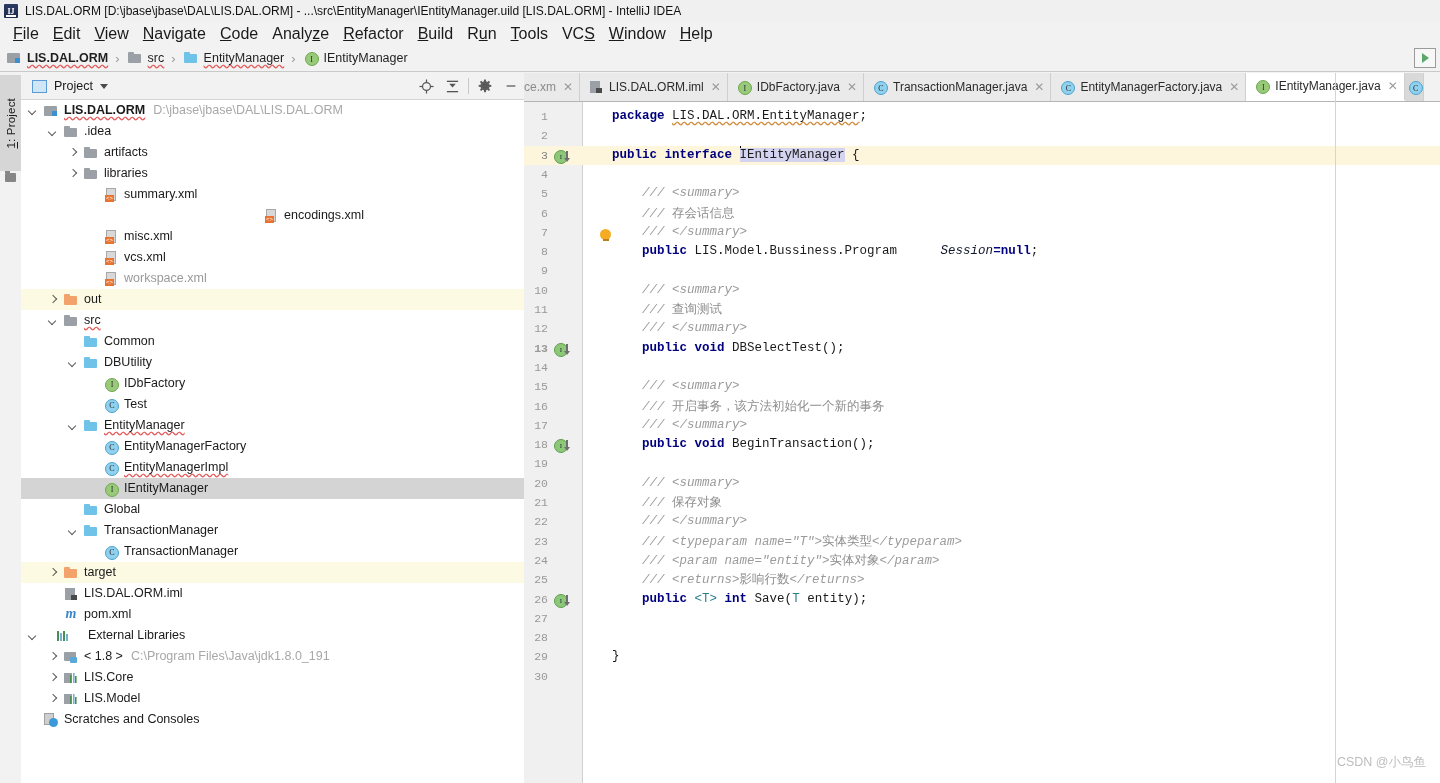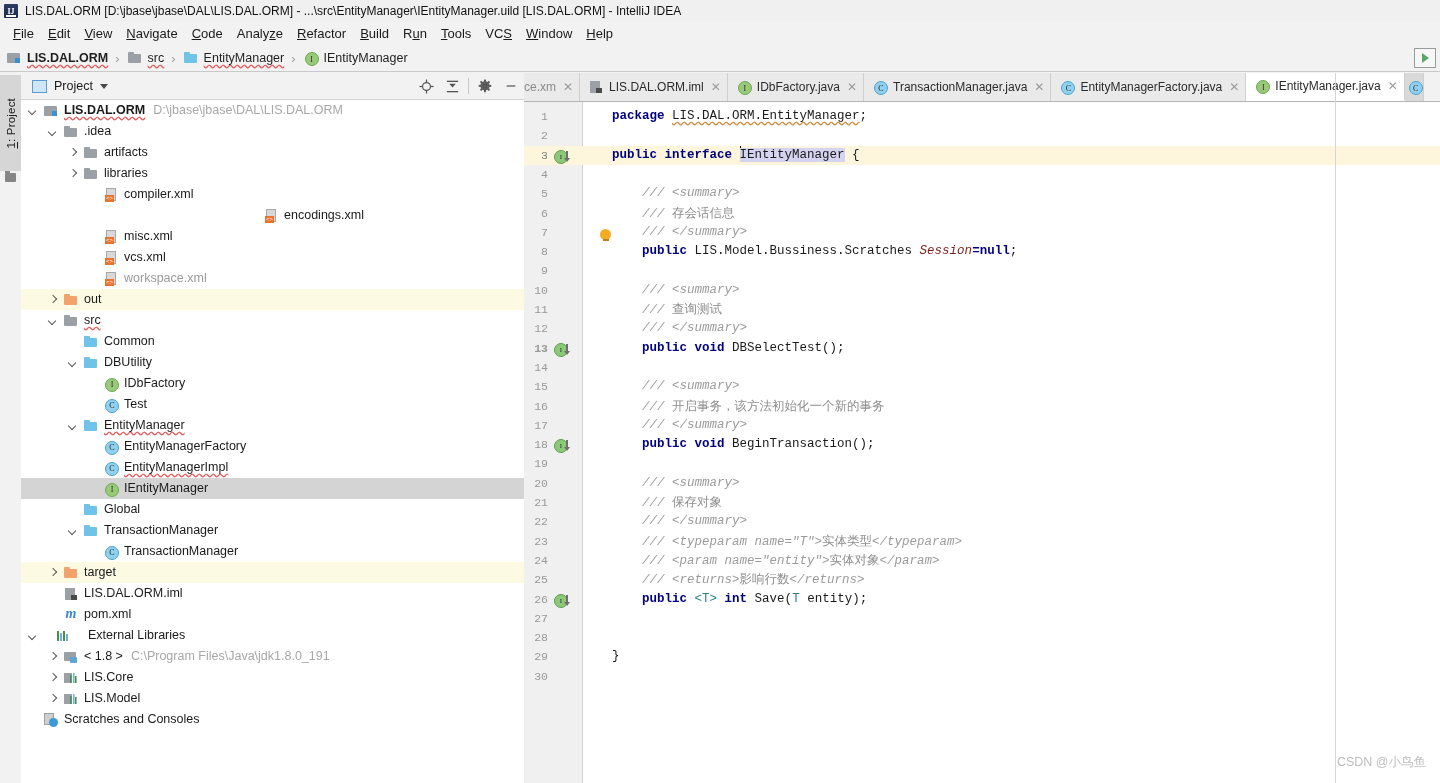--- a/index.html
+++ b/index.html
@@ -47,21 +47,21 @@
 
   
   .menubar {
     position: absolute; left: 0; top: 22px; width: 1440px; height: 23px;
     background: #f2f2f2;
     display: flex; align-items: center;
     padding-left: 6px;
     box-sizing: border-box;
   }
   .menu-item {
-    font-size: 13px; color: #1a1a1a;
+    font-size: 16px; color: #1a1a1a;
     padding: 2px 7px;
     white-space: nowrap;
     cursor: default;
   }
   .menu-item .mn { text-decoration: underline; }
 
   
   .navbar {
     position: absolute; left: 0; top: 45px; width: 1440px; height: 27px;
     background: #f2f2f2;
@@ -368,21 +368,21 @@
   }
   .cline.hl {
     background:#fdf6dd; left:-59px; width: 916px; padding-left: 88px;
   }
   .kw { color:#00007f; font-weight:bold; }
   .plain { color:#1a1a1a; }
   .cmt { color:#9b9b9b; font-style: italic; }
   .cmt-cn { color:#8e8e8e; font-style: normal; font-family:"Liberation Sans", sans-serif; }
   .sel { background:#d4d4f0; }
   .ident { color:#1a1a1a; }
-  .field { color:#7f1d1d; font-style: italic; }
+  .field { color:#0f172a; font-style: italic; margin-left: 36px; }
   .pkg-squig { text-decoration: underline wavy #d08a3a; text-underline-offset: 2px; }
   .caret {
     display:inline-block; width:1px; height:14px; background:#000;
     vertical-align:-2px; margin-right:-1px;
   }
   .tparam { color:#2d7d8f; }
 
   .vsplit {
     position:absolute; left: 1335px; top: 73px; width:1px; height:710px; background:#d4d4d4;
   }
@@ -512,21 +512,21 @@
           <span class="label">artifacts</span>
         </div>
         <div class="row" style="padding-left: 46px;">
           <span class="twisty right" style="margin-right: 5px;"></span>
           <span class="ico folder gray"></span>
           <span class="label">libraries</span>
         </div>
         <div class="row" style="padding-left: 66px;">
           <span class="twisty" style="margin-right: 5px;"></span>
           <span class="ico xml"></span>
-          <span class="label">compiler.xml</span>
+          <span class="label">summary.xml</span>
         </div>
         <div class="row" style="padding-left: 66px; justify-content: center;">
           <span class="twisty" style="margin-right: 5px;"></span>
           <span class="ico xml"></span>
           <span class="label">encodings.xml</span>
         </div>
         <div class="row" style="padding-left: 66px;">
           <span class="twisty" style="margin-right: 5px;"></span>
           <span class="ico xml"></span>
           <span class="label">misc.xml</span>
@@ -759,21 +759,21 @@
         </div>
       <div class="bulb"></div>
       <div class="code" id="code">
           <div class="cline" style="top: 5px;"><span class="kw">package</span> <span class="plain pkg-squig">LIS.DAL.ORM.EntityManager</span><span class="plain">;</span></div>
           <div class="cline" style="top: 24.3px;"></div>
           <div class="cline hl" style="top: 43.6px;"><span class="kw">public interface</span> <span class="caret"></span><span class="sel ident">IEntityManager</span> <span class="plain">{</span></div>
           <div class="cline" style="top: 62.9px;"></div>
           <div class="cline" style="top: 82.2px;">    <span class="cmt">/// &lt;summary&gt;</span></div>
           <div class="cline" style="top: 101.5px;">    <span class="cmt">/// </span><span class="cmt-cn">存会话信息</span></div>
           <div class="cline" style="top: 120.8px;">    <span class="cmt">/// &lt;/summary&gt;</span></div>
-          <div class="cline" style="top: 140.1px;">    <span class="kw">public</span> <span class="plain">LIS.Model.Bussiness.Scratches</span> <span class="field">Session</span><span class="kw">=null</span><span class="plain">;</span></div>
+          <div class="cline" style="top: 140.1px;">    <span class="kw">public</span> <span class="plain">LIS.Model.Bussiness.Program</span> <span class="field">Session</span><span class="kw">=null</span><span class="plain">;</span></div>
           <div class="cline" style="top: 159.4px;"></div>
           <div class="cline" style="top: 178.7px;">    <span class="cmt">/// &lt;summary&gt;</span></div>
           <div class="cline" style="top: 198px;">    <span class="cmt">/// </span><span class="cmt-cn">查询测试</span></div>
           <div class="cline" style="top: 217.3px;">    <span class="cmt">/// &lt;/summary&gt;</span></div>
           <div class="cline" style="top: 236.6px;">    <span class="kw">public void</span> <span class="plain">DBSelectTest();</span></div>
           <div class="cline" style="top: 255.9px;"></div>
           <div class="cline" style="top: 275.2px;">    <span class="cmt">/// &lt;summary&gt;</span></div>
           <div class="cline" style="top: 294.5px;">    <span class="cmt">/// </span><span class="cmt-cn">开启事务，该方法初始化一个新的事务</span></div>
           <div class="cline" style="top: 313.8px;">    <span class="cmt">/// &lt;/summary&gt;</span></div>
           <div class="cline" style="top: 333.1px;">    <span class="kw">public void</span> <span class="plain">BeginTransaction();</span></div>

